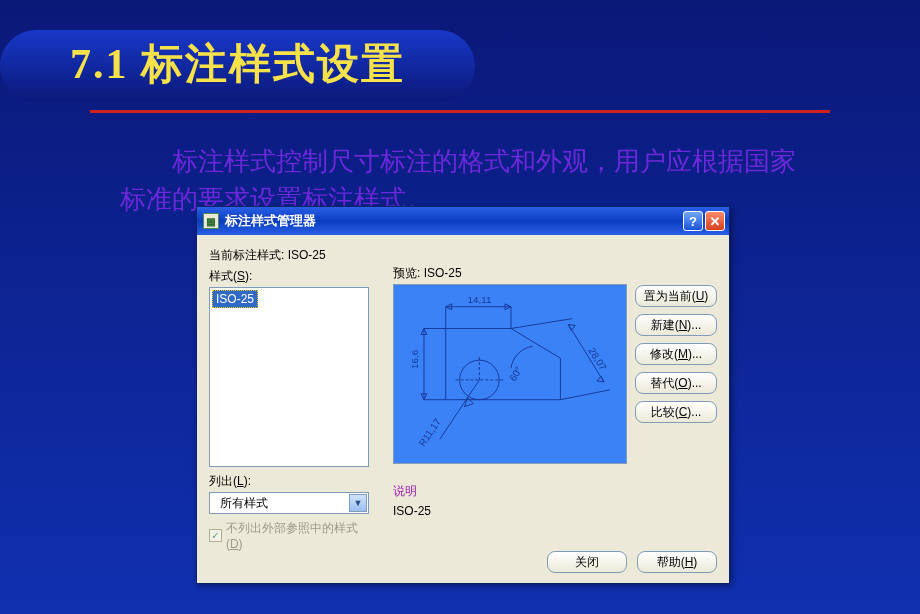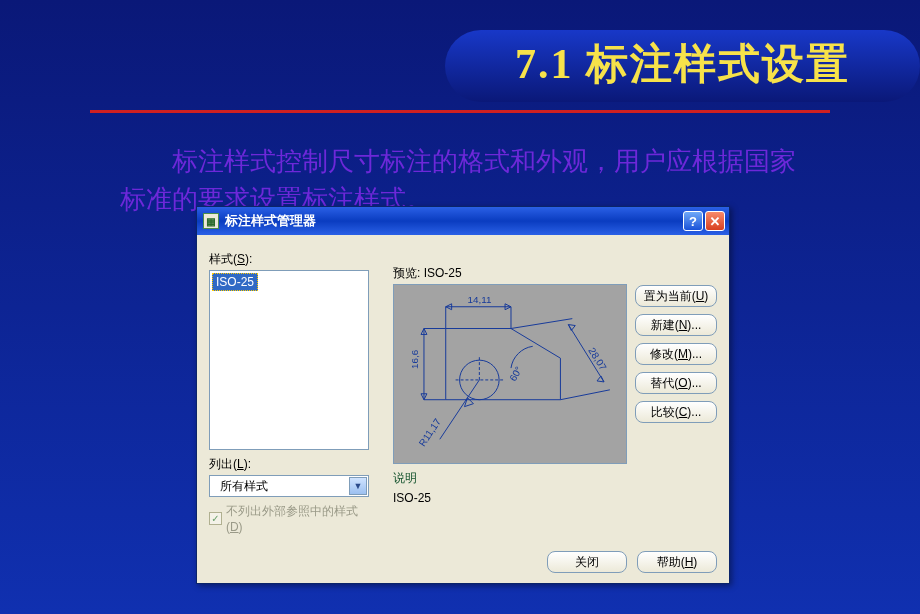--- a/index.html
+++ b/index.html
@@ -5,21 +5,21 @@
   * { box-sizing: border-box; margin: 0; padding: 0; }
   body {
     width: 920px; height: 614px;
     background: linear-gradient(to bottom, #0a1878 0%, #1030b0 100%);
     font-family: "SimSun", "宋体", serif;
     overflow: hidden;
     position: relative;
   }
   .slide-title-wrap {
     position: relative;
-    text-align: right;
+    text-align: left;
     padding-top: 30px;
   }
   .title-capsule {
     display: inline-block;
     background: linear-gradient(to bottom, #1838c8 0%, #0a1878 100%);
     border-radius: 999px;
     padding: 6px 70px 10px 70px;
   }
   .slide-title {
     font-size: 42px;
@@ -93,21 +93,21 @@
     padding: 2px;
   }
   .list-item {
     background: #316ac5; color: #fff;
     padding: 1px 3px; display: inline-block;
     font-size: 12px;
     border: 1px dotted #ffcc00;
   }
   .preview-box {
     width: 234px; height: 180px;
-    background: #a3a3a3;
+    background: #3b82f6;
     border: 1px solid #7f9db9;
     margin-top: 2px;
     position: relative;
   }
   .btn {
     display: block;
     width: 82px; height: 22px;
     background: linear-gradient(to bottom,#fff,#ece9d8);
     border: 1px solid #7f9db9;
     border-radius: 8px;
@@ -142,21 +142,21 @@
     color: #9a9a88;
   }
   .chk {
     width: 13px; height: 13px;
     background: #f4f2e8;
     border: 1px solid #b0b090;
     margin-right: 4px;
     display: flex; align-items: center; justify-content: center;
     font-size: 10px; color: #6aa06a;
   }
-  .desc-label { color: #14532d; margin-top: 6px; }
+  .desc-label { color: #a21caf; margin-top: 19px; }
   .desc-text { color: #000; margin-top: 4px; font-size: 12px;}
   .dlg-footer {
     position: absolute; right: 12px; bottom: 10px;
     display: flex; gap: 10px;
   }
   .dlg-footer .btn { margin-bottom: 0; width: 80px; }
   
   .pv svg { width: 100%; height: 100%; }
   .pv line, .pv circle, .pv path { stroke: #163a9a; stroke-width: 1; fill: none; }
   .pv text { font-size: 10px; fill: #163a9a; font-family: Tahoma, sans-serif; }
@@ -177,20 +177,24 @@
 <div class="dialog">
   <div class="titlebar">
     <div class="appicon">▦</div>
     <div class="ttext">标注样式管理器</div>
     <div class="tbtn">?</div>
     <div class="tbtn close">✕</div>
   </div>
   <div class="dlg-body">
     <div class="row1">
       <div class="left-col">
+        <div class="lbl">
+          <span>当前标注样式:</span>
+          <span>ISO-25</span>
+        </div>
         <div class="lbl" style="margin-top:4px">样式(<span class="underline-accesskey">S</span>):</div>
         <div class="listbox">
           <span class="list-item">ISO-25</span>
         </div>
         <div class="lbl listout-label">列出(<span class="underline-accesskey">L</span>):</div>
         <div class="select">
           <span>所有样式</span>
           <div class="dd">▼</div>
         </div>
         <div class="chk-row">

